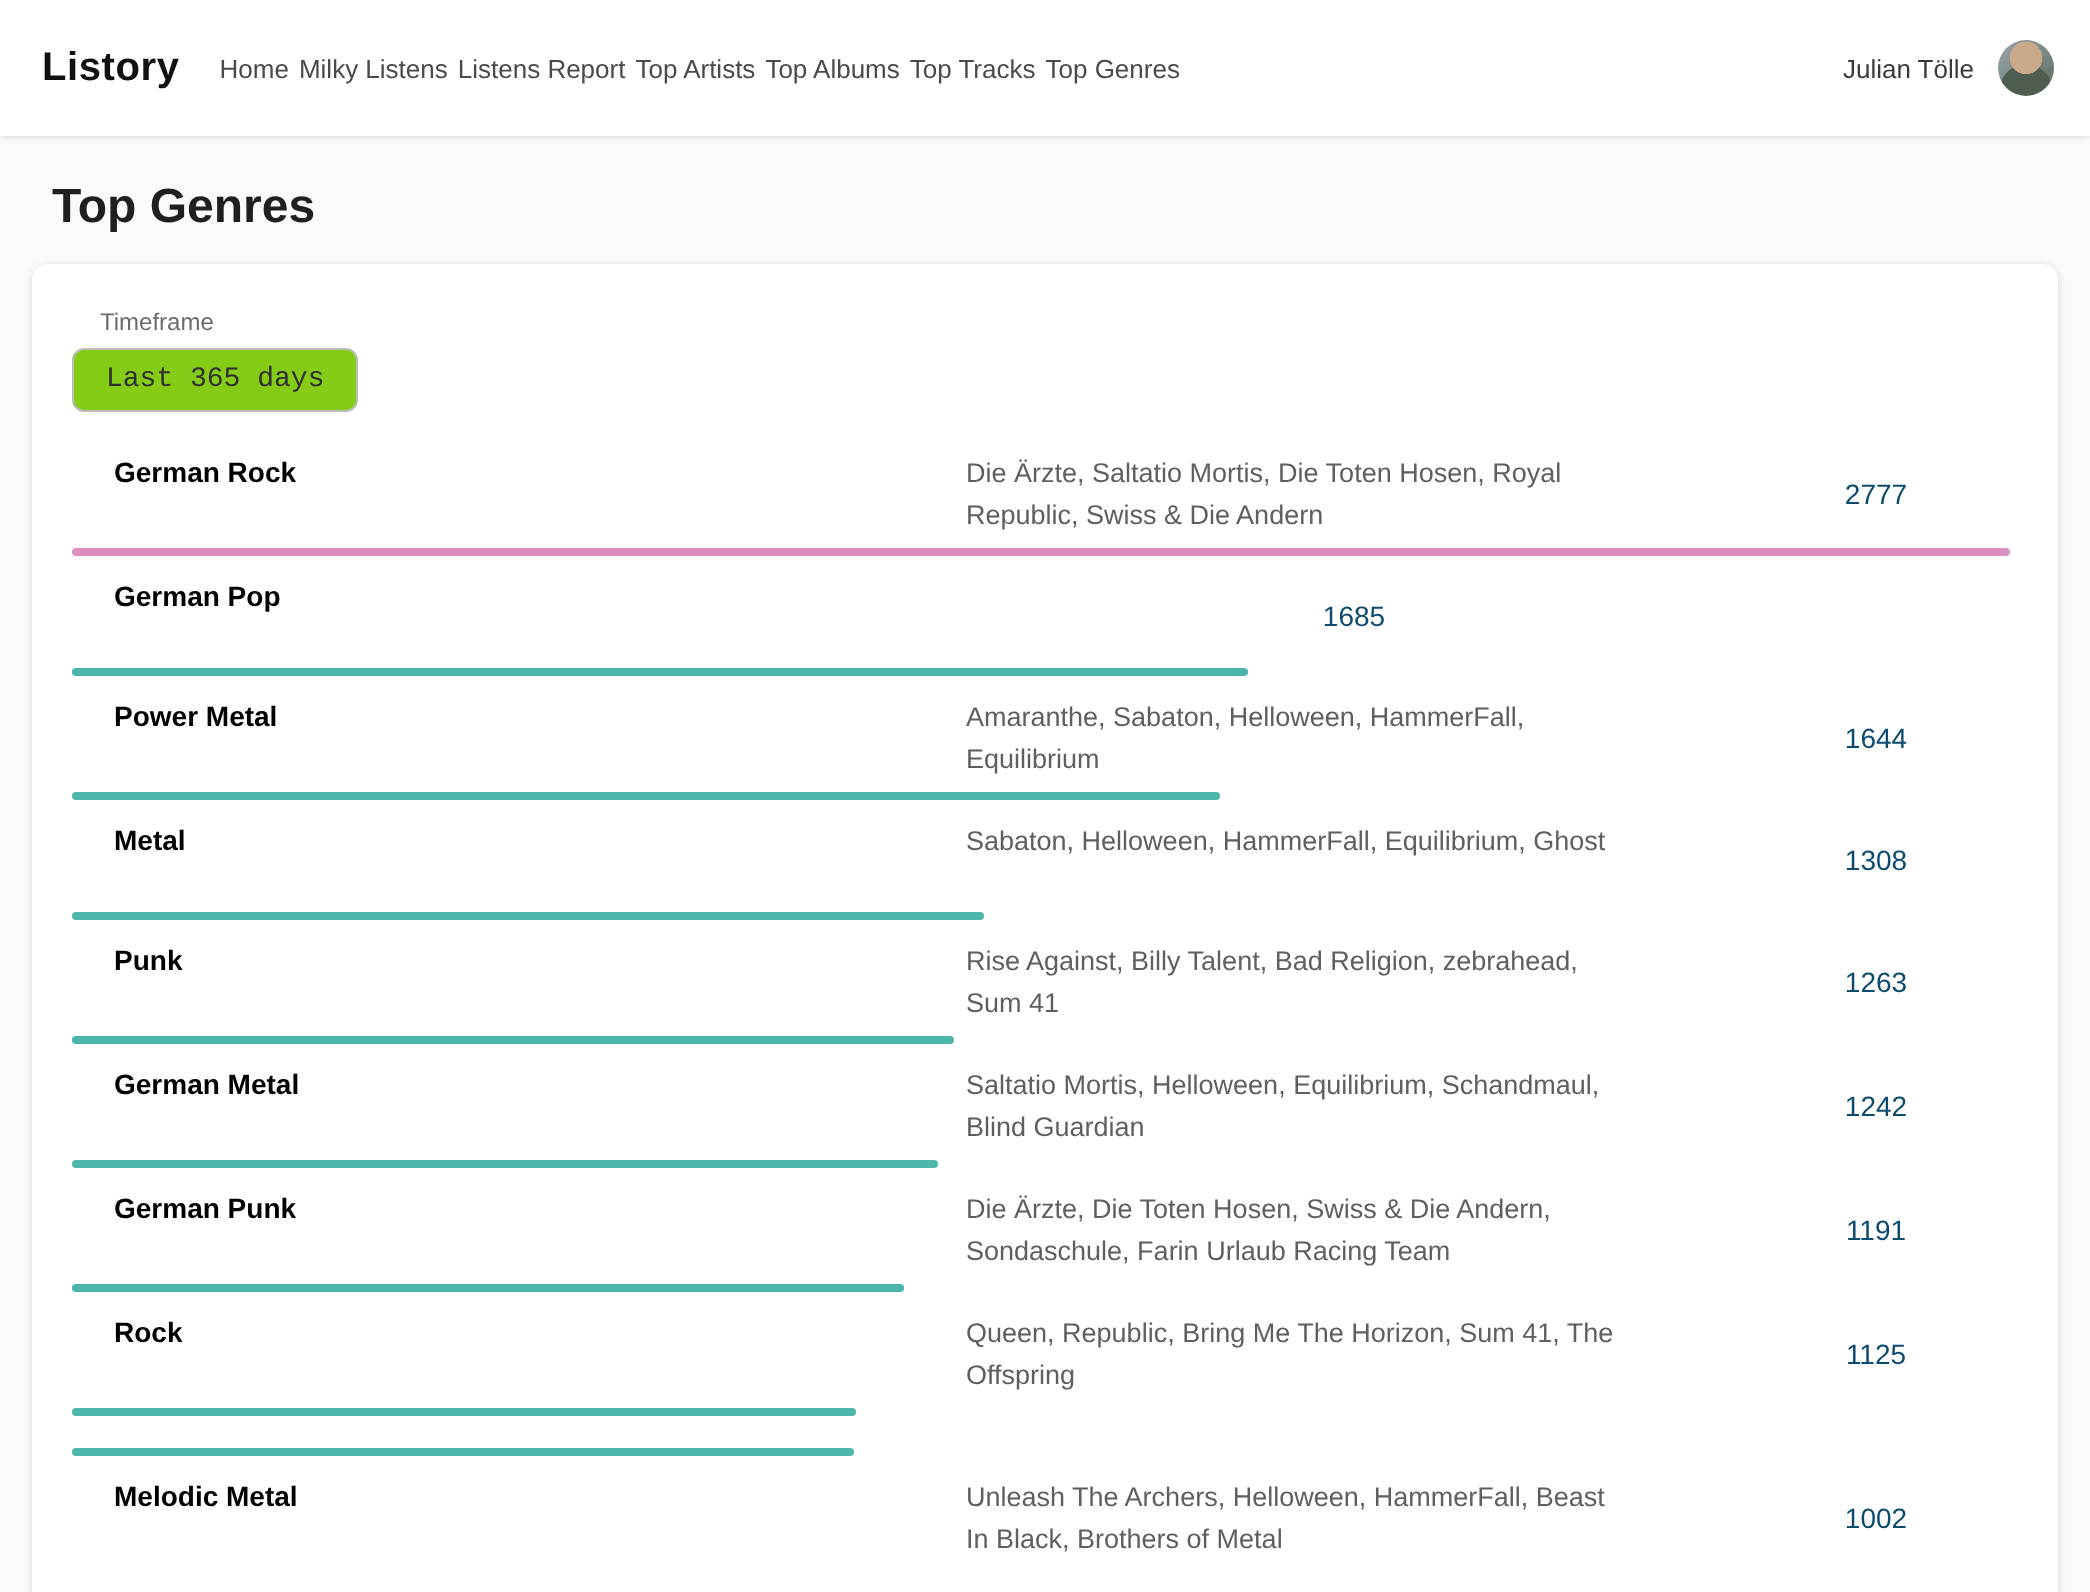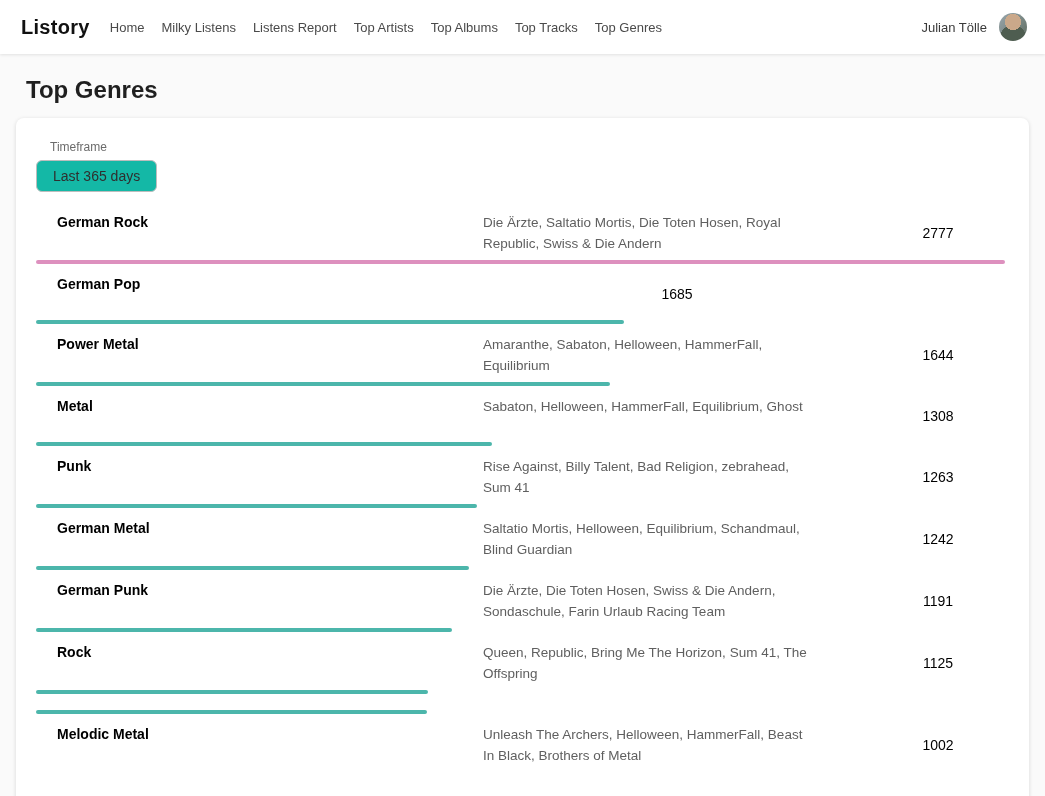--- a/index.html
+++ b/index.html
@@ -5,40 +5,40 @@
   * { box-sizing: border-box; margin: 0; padding: 0; }
   html, body {
     width: 1045px; height: 796px;
     overflow: hidden;
     font-family: "Liberation Sans", sans-serif;
     background: #fafafa;
     color: #333;
   }
   
   header.navbar {
-    height: 54px;
+    height: 68px;
     background: #ffffff;
     display: flex;
     align-items: center;
     padding: 0 18px 0 21px;
     box-shadow: 0 1px 3px rgba(0,0,0,0.10);
     position: relative;
     z-index: 5;
   }
   .logo {
     font-size: 20px;
     font-weight: 800;
     letter-spacing: 0.3px;
     color: #111;
     cursor: pointer;
   }
   nav.main-nav {
     display: flex;
     align-items: flex-start;
-    gap: 17px;
+    gap: 5px;
     margin-left: 20px;
     flex: 1;
   }
   .nav-item {
     font-size: 13px;
     color: #4a4a4a;
     cursor: pointer;
     white-space: nowrap;
   }
   .nav-right {
@@ -80,26 +80,26 @@
   
   .timeframe { padding-left: 20px; }
   .tf-label {
     font-size: 12px;
     color: #6b6b6b;
     margin-left: 14px;
     margin-bottom: 6px;
   }
   .tf-select {
     display: inline-block;
-    background: #14b8a6;
+    background: #84cc16;
     border: 1px solid #bdbdbd;
     border-radius: 6px;
     padding: 7px 16px;
     font-size: 14px;
-    font-family: Liberation Sans, sans-serif;
+    font-family: Liberation Mono, monospace;
     color: #2f2f2f;
     cursor: pointer;
   }
   
   .genre-list { margin-top: 10px; }
   .genre-row { padding-top: 10px; }
   .row-grid {
     display: grid;
     grid-template-columns: 426px 330px 1fr;
     padding: 0 24px 0 41px;
@@ -112,21 +112,21 @@
     color: #000000;
     padding-top: 2px;
   }
   .g-artists {
     font-size: 13.5px;
     line-height: 21px;
     color: #5f5f5f;
   }
   .g-count {
     font-size: 14px;
-    color: #000000;
+    color: #0c4a6e;
     text-align: center;
     padding-left: 58px;
     align-self: center;
   }
   .bar-track {
     margin: 6px 24px 0 20px;
     height: 4px;
   }
   .bar-fill {
     height: 4px;

